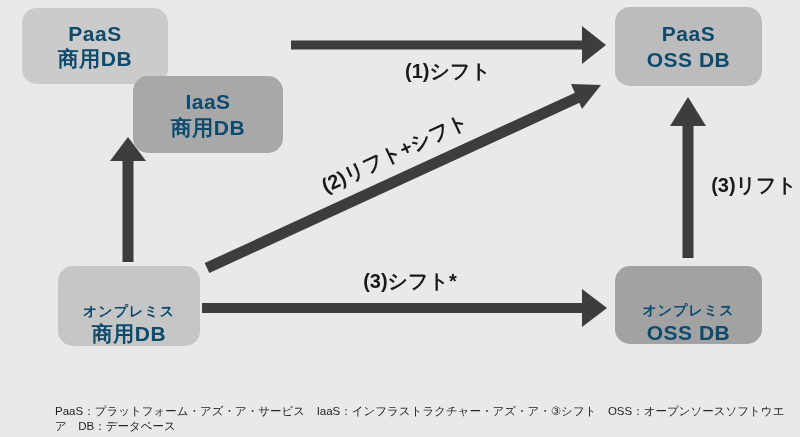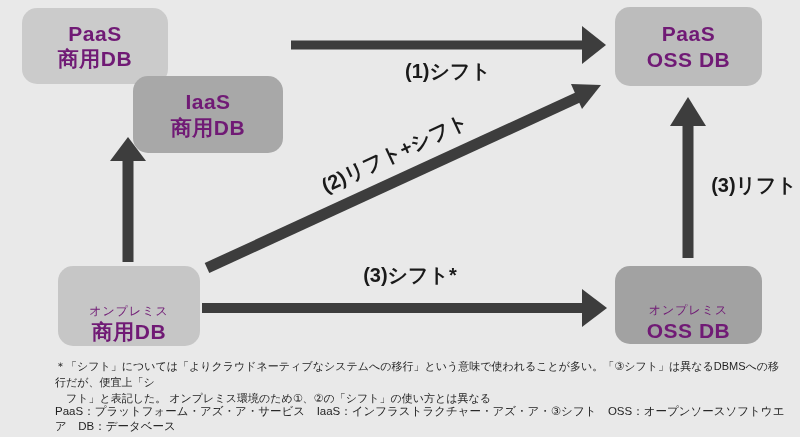--- a/index.html
+++ b/index.html
@@ -20,31 +20,31 @@
     width: 800px; height: 437px;
   }
   .node {
     position: absolute;
     border-radius: 15px;
     display: flex;
     flex-direction: column;
     align-items: center;
     justify-content: center;
     text-align: right;
-    color: #701a75;
+    color: #0c4a6e;
   }
   .node .ln-big {
     font-size: 21px;
     font-weight: bold;
     line-height: 1.2;
     letter-spacing: 0.5px;
   }
   .node .ln-small {
-    font-size: 12px;
-    font-weight: normal;
+    font-size: 14px;
+    font-weight: bold;
     line-height: 1.3;
     letter-spacing: 1px;
     margin-top: 36px;
   }
   .node.paas-commercial { left: 22px;  top: 8px;   width: 146px; height: 76px; z-index: 1; }
   .node.iaas-commercial { left: 133px; top: 48px;  width: 150px; height: 77px; z-index: 2; }
   .node.paas-oss        { left: 615px; top: 7px;   width: 147px; height: 79px; }
   .node.onprem-commercial{ left: 58px; top: 266px; width: 142px; height: 80px; }
   .node.onprem-oss      { left: 615px; top: 266px; width: 147px; height: 78px; }
 
@@ -55,21 +55,21 @@
     color: #1a1a1a;
     white-space: nowrap;
   }
   .lbl-shift1     { left: 393px; top: 58px;  width: 110px; text-align: center; }
   .lbl-lift1      { left: 33px;  top: 190px; width: 95px; }
   .lbl-liftshift2 {
     left: 300px; top: 140px; width: 190px; text-align: center;
     transform: rotate(-25deg);
     transform-origin: center center;
   }
-  .lbl-shift3     { left: 350px; top: 262px; width: 120px; text-align: center; }
+  .lbl-shift3     { left: 350px; top: 268px; width: 120px; text-align: center; }
   .lbl-lift3      { left: 702px; top: 172px; width: 95px; text-align: right; }
 
   .notes {
     position: absolute;
     left: 55px; top: 359px;
     width: 730px;
     color: #1f1f1f;
     font-size: 11px;
     line-height: 1.45;
   }
@@ -133,20 +133,16 @@
   <div class="node onprem-oss" style="background-color: rgb(162, 162, 162);">
     <span class="ln-small">オンプレミス</span>
     <span class="ln-big">OSS DB</span>
   </div>
 
   <div class="arrow-label lbl-shift1">(1)シフト</div>
   <div class="arrow-label lbl-liftshift2">(2)リフト+シフト</div>
   <div class="arrow-label lbl-shift3">(3)シフト*</div>
   <div class="arrow-label lbl-lift3">(3)リフト</div>
 
-  <div class="notes">
-    <div class="fn-line1">＊「シフト」については「よりクラウドネーティブなシステムへの移行」という意味で使われることが多い。「③シフト」は異なるDBMSへの移行だが、便宜上「シ</div>
-    <div class="fn-line2">フト」と表記した。 オンプレミス環境のため①、②の「シフト」の使い方とは異なる</div>
-  </div>
 
   <div class="abbrev">PaaS：プラットフォーム・アズ・ア・サービス　IaaS：インフラストラクチャー・アズ・ア・③シフト　OSS：オープンソースソフトウエア　DB：データベース</div>
 
 </div>
 
 </body></html>

